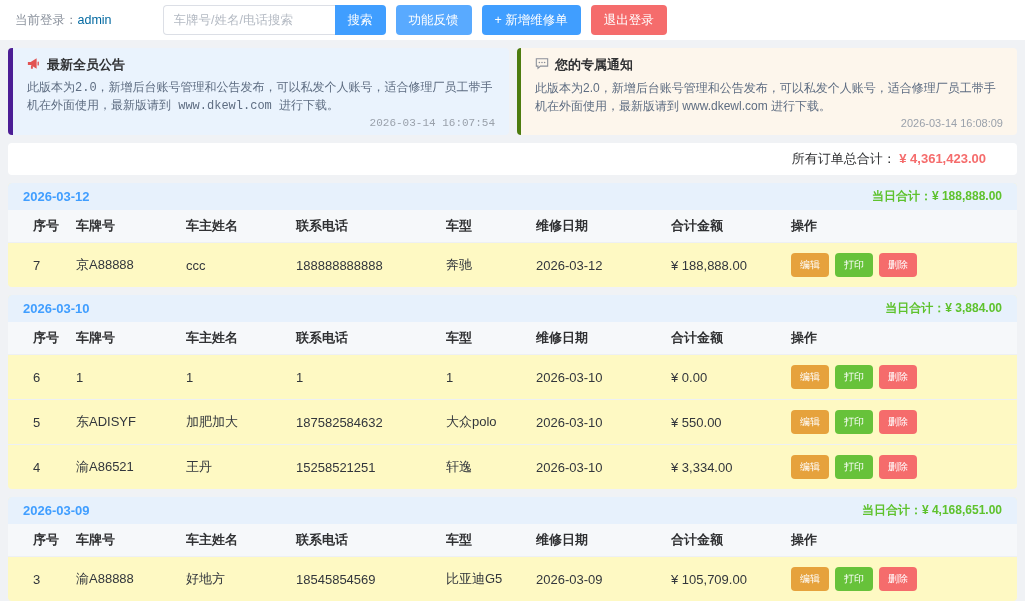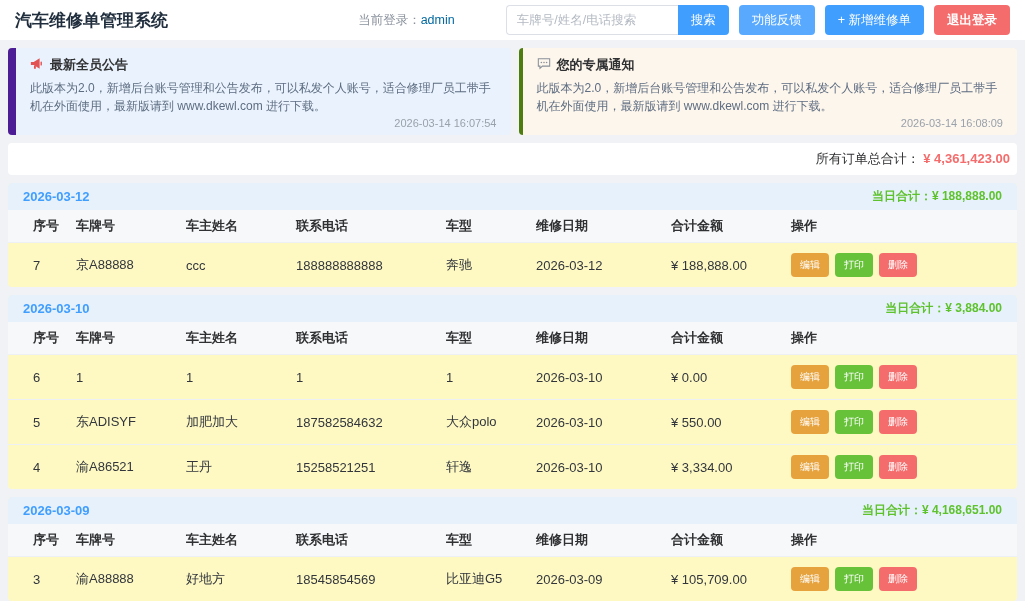--- a/index.html
+++ b/index.html
@@ -36,38 +36,38 @@
   .btn {
     height: 30px;
     border: none; border-radius: 4px;
     color: #fff; font-size: 12.5px;
     padding: 0 13px; cursor: pointer; white-space: nowrap;
     font-family: "Liberation Sans", "DejaVu Sans", sans-serif;
   }
   .btn-search { border-radius: 0 4px 4px 0; background: #409eff; }
   .btn-primary { background: #409eff; }
   .btn-lightblue { background: #59aaff; }
-  .btn-danger { background: #f56c6c; font-weight: bold; }
+  .btn-danger { background: #f56c6c; }
   
   .main { padding: 0 8px; }
   .notices { display: flex; gap: 8px; margin-top: 8px; }
   .notice {
     flex: 1; border-radius: 4px;
     padding: 8px 14px 6px 14px;
   }
-  .notice-blue { background: #eaf3fd; border-left: 8px solid #4c1d95; }
+  .notice-blue { background: #eaf3fd; border-left: 5px solid #4c1d95; font-family: Liberation Mono, monospace; }
   .notice-orange { background: #fdf6ec; border-left: 4px solid #4d7c0f; }
   .notice-head { display:flex; align-items:center; gap:6px; margin-bottom:5px; }
   .notice-title { font-weight: bold; font-size: 13px; color:#303133; }
   .notice-body { color: #5e6d82; font-size: 12px; line-height: 1.5; }
   .notice-time { text-align: right; color: #9aa1ab; font-size: 11px; margin-top: 2px; }
   
   .summary-bar {
     margin-top: 8px; background: #fff; border-radius: 4px;
-    padding: 7px 7px; text-align: right; font-size: 13px;
+    padding: 7px 31px; text-align: right; font-size: 13px;
   }
   .summary-label { color:#303133; }
   .summary-amount { color:#f56c6c; font-weight: bold; }
   
   .section { margin-top: 8px; background:#fef9c3; border-radius:4px; overflow:hidden; }
   .date-bar {
     background:#e7f1fc; padding: 5px 15px;
     display:flex; justify-content:space-between; align-items:center;
   }
   .date-label { color:#409eff; font-weight:bold; font-size:13px; }
@@ -92,21 +92,20 @@
   }
   .rb-edit { background:#e6a23c; }
   .rb-print { background:#67c23a; }
   .rb-del { background:#f56c6c; }
   .icon-svg { display:inline-block; vertical-align:middle; }
 </style>
 </head>
 <body>
 
 <div class="topbar">
-  <div class="app-title">汽车维修单管理系统</div>
   <div class="topbar-right">
     <span class="login-info"><span>当前登录：</span><b>admin</b></span>
     <span class="search-group">
       <input class="search-input" placeholder="车牌号/姓名/电话搜索" style="">
       <button class="btn btn-search">搜索</button>
     </span>
     <button class="btn btn-lightblue">功能反馈</button>
     <button class="btn btn-primary">+ 新增维修单</button>
     <button class="btn btn-danger">退出登录</button>
   </div>

